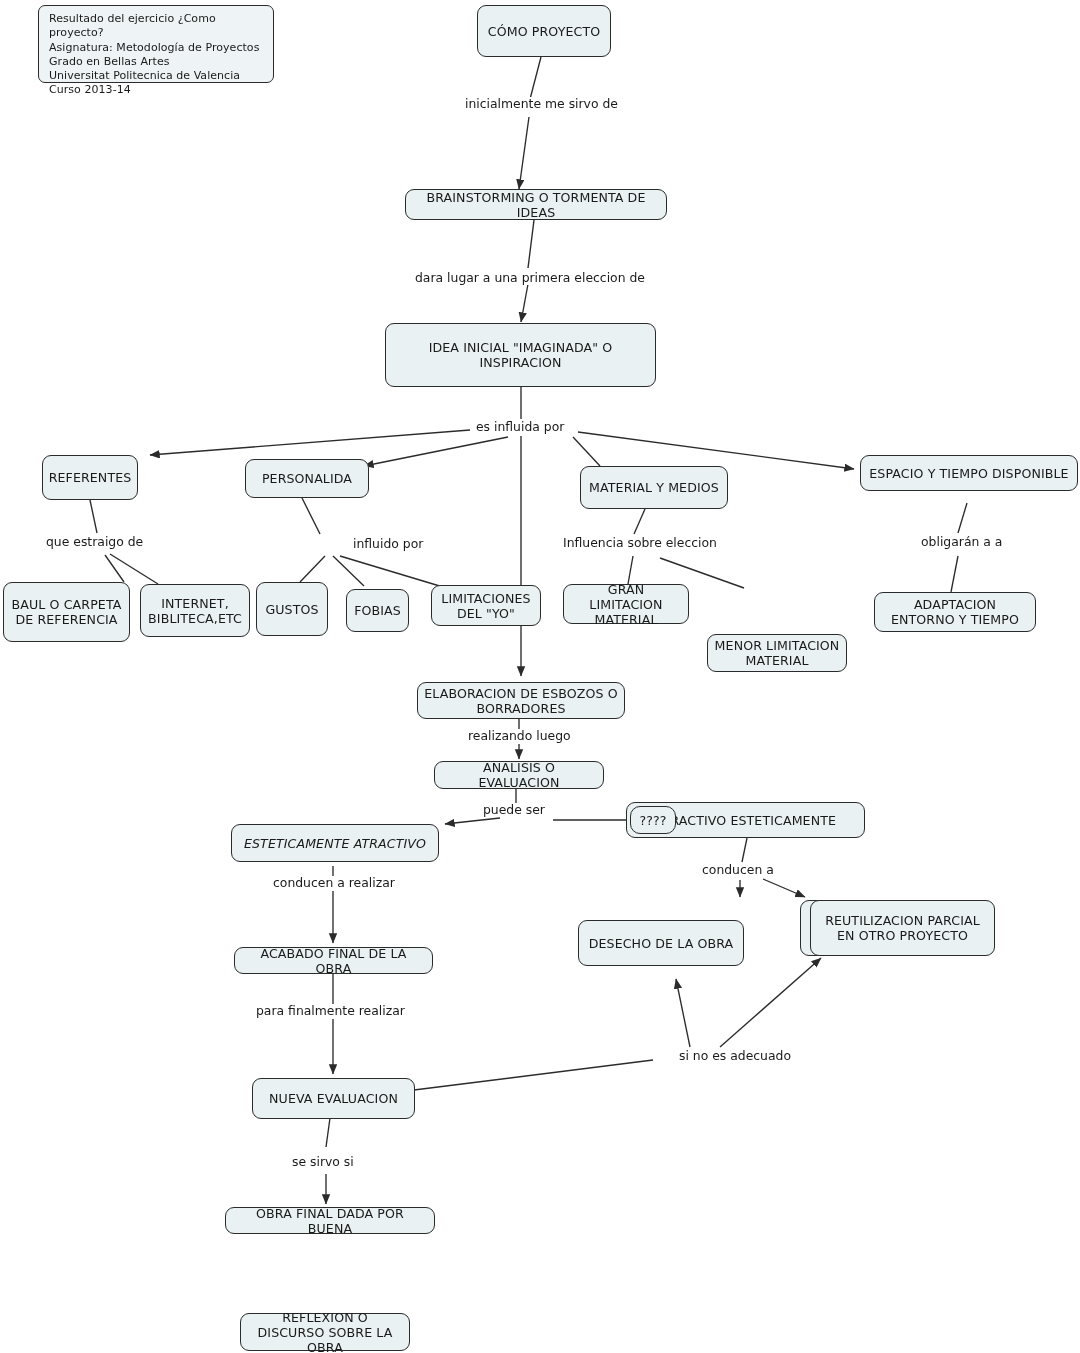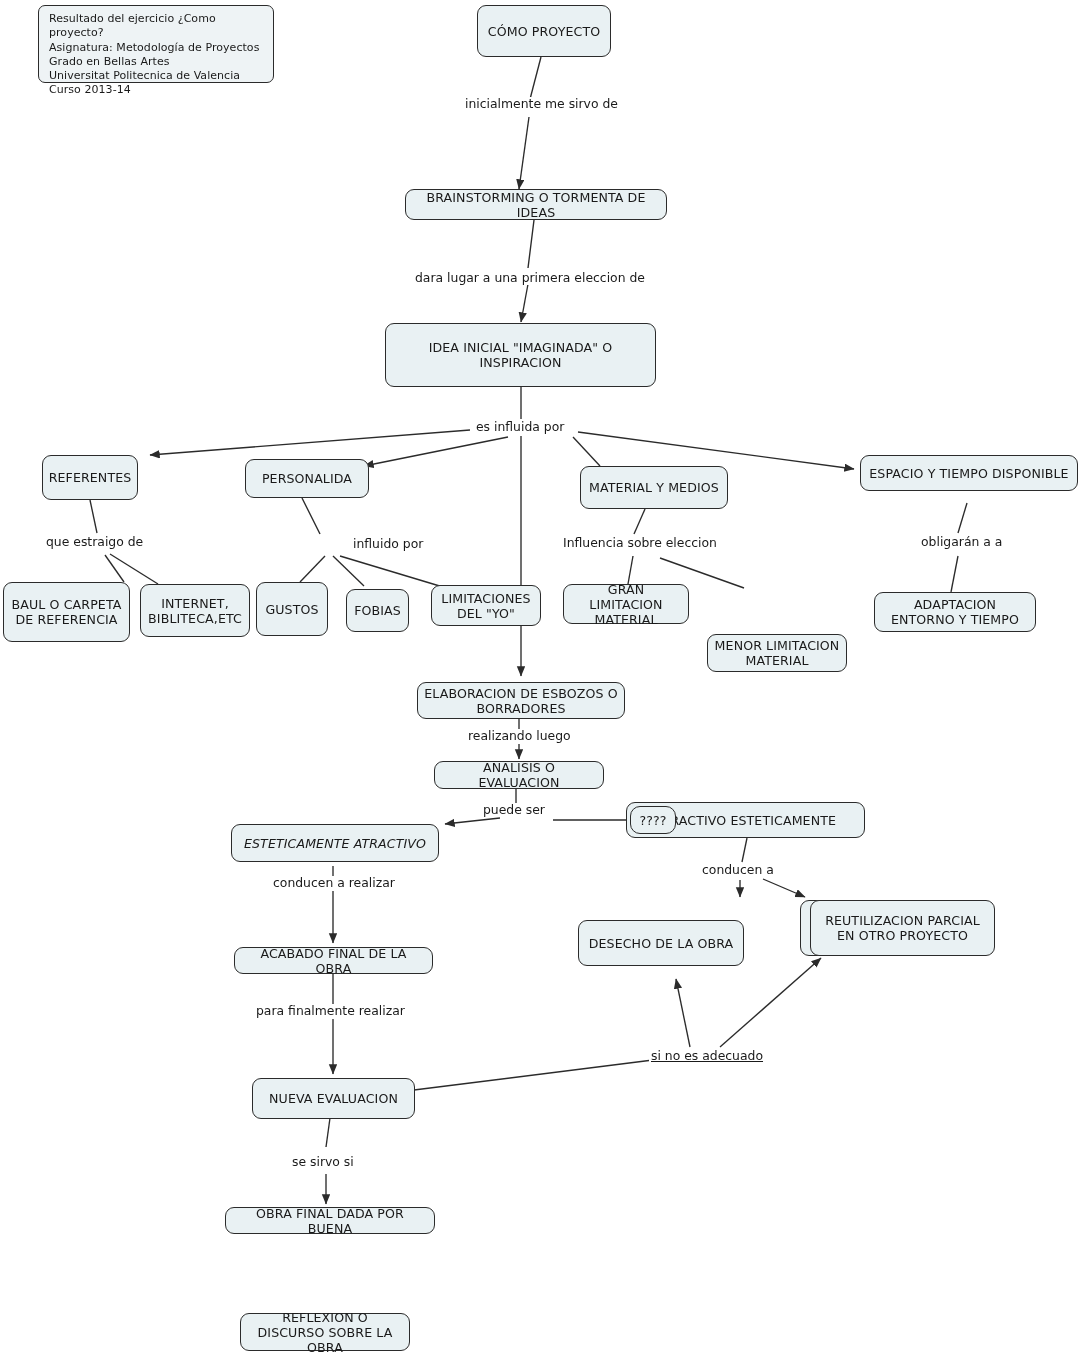--- a/index.html
+++ b/index.html
@@ -228,17 +228,17 @@
   <div class="edge-label" style="left:466px; top:729px;">realizando luego</div>
 
   <div class="edge-label" style="left:481px; top:803px;">puede ser</div>
 
   <div class="edge-label" style="left:271px; top:876px;">conducen a realizar</div>
 
   <div class="edge-label" style="left:700px; top:863px;">conducen a</div>
 
   <div class="edge-label" style="left:254px; top:1004px;">para finalmente realizar</div>
 
-  <div class="edge-label" style="left:649px; top:1049px;text-decoration:underline;">si  no es adecuado</div>
+  <div class="edge-label" style="left:677px; top:1049px;">si  no es adecuado</div>
 
   <div class="edge-label" style="left:290px; top:1155px;">se sirvo si</div>
 
 </div>
 
 </body></html>

